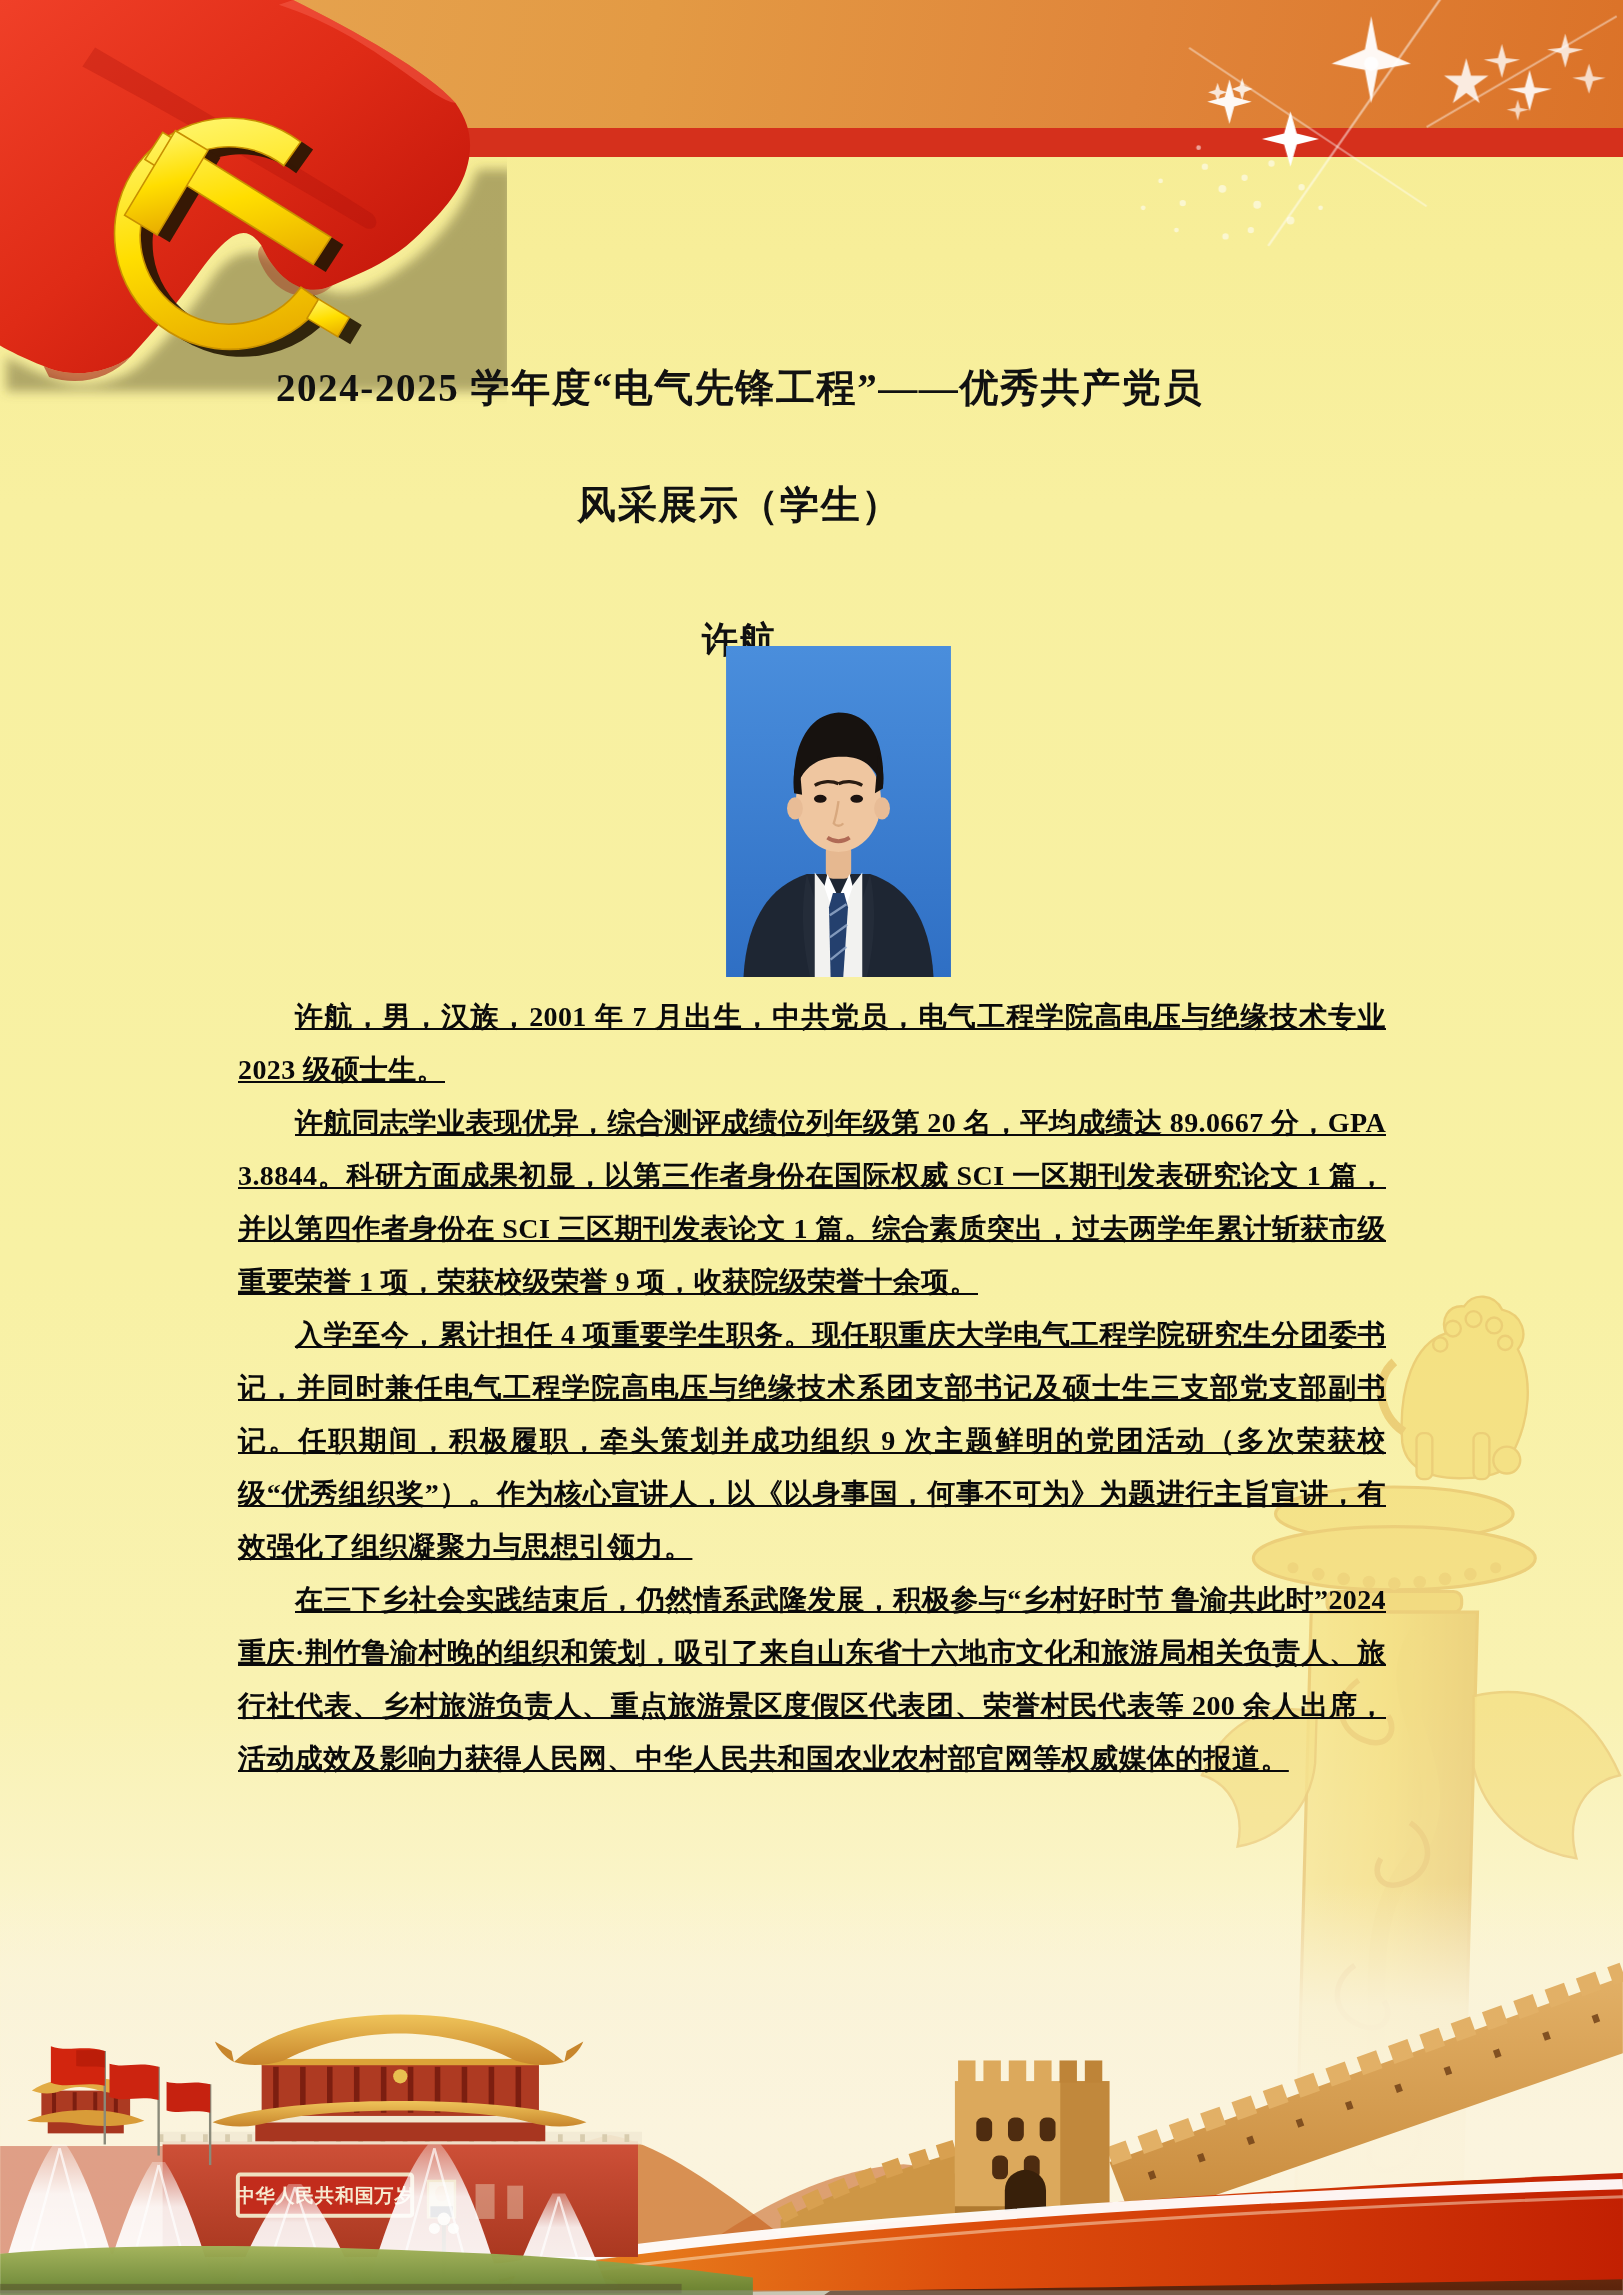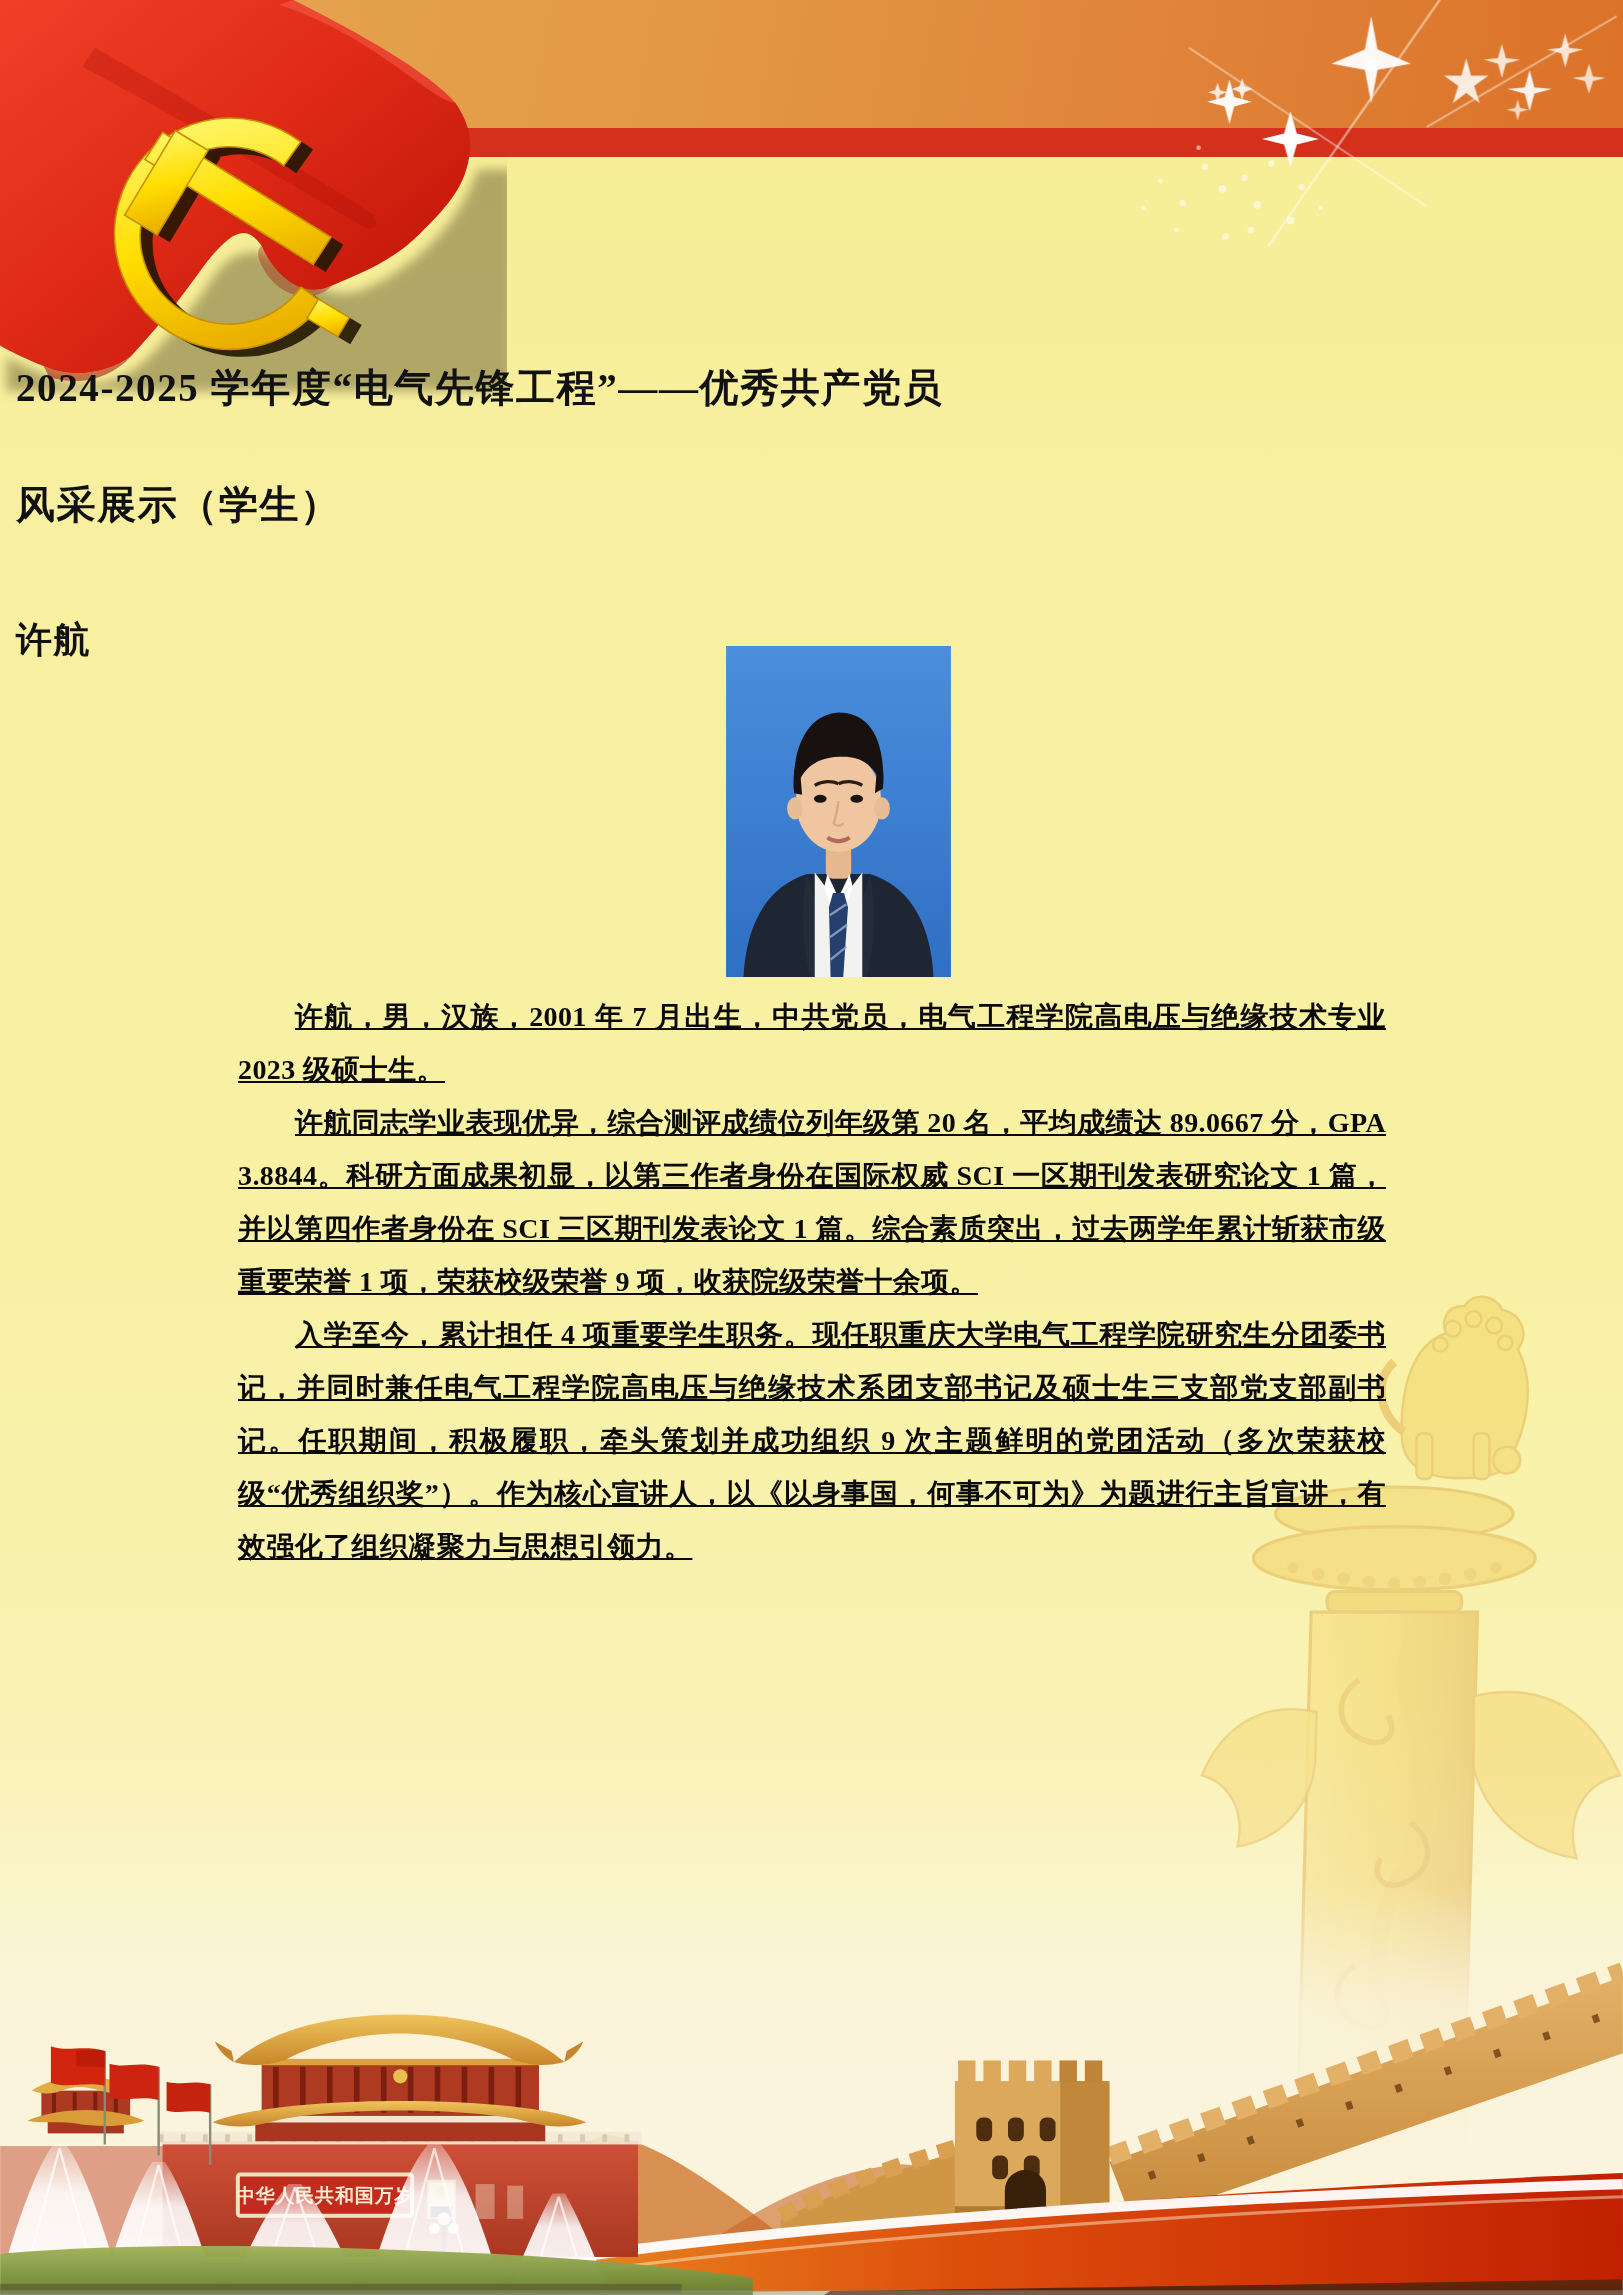--- a/index.html
+++ b/index.html
@@ -5,21 +5,21 @@
   html,body{margin:0;padding:0;background:#777;}
   #page{
     position:relative;width:1623px;height:2295px;overflow:hidden;margin:0 auto;
     background:linear-gradient(180deg,#F6EC92 0%,#F8F0A0 22%,#F8F1A4 55%,#F9F2B2 74%,#FBF5D2 86%,#FAF3D8 100%);
     font-family:"Liberation Serif","DejaVu Serif",serif;
   }
   .abs{position:absolute;}
   #orange-band{left:0;top:0;width:1623px;height:128px;
     background:linear-gradient(100deg,#E7A855 0%,#E39A44 40%,#E0853A 70%,#DB7228 100%);}
   #red-stripe{left:0;top:128px;width:1623px;height:28.5px;background:#D5301C;}
-  .title-line{left:16px;width:1463px;text-align:left;color:#111;font-weight:bold;letter-spacing:1.6px;}
+  .title-line{left:8px;width:1463px;text-align:center;color:#111;font-weight:bold;letter-spacing:1.6px;}
   #title1{top:364px;font-size:39px;line-height:48px;}
   #title2{top:481px;font-size:39px;line-height:48px;}
   #person-name{top:577px;font-size:36px;line-height:46px;margin-top:40px;}
   #body-text{left:238px;top:990px;width:1148px;color:#0A0A0A;text-decoration:underline;}
   #body-text p{
     margin:0;padding:0;font-size:28px;line-height:53px;font-weight:bold;
     text-align:justify;text-indent:57px;letter-spacing:0.4px;
   }
   svg text{font-family:"Liberation Serif","DejaVu Serif",serif;}
 </style>
@@ -411,16 +411,17 @@
       <ellipse cx="165" cy="193" rx="8" ry="5" fill="#1C1310"></ellipse>
       <path d="M142,196 C140,210 138,218 136,224 C139,228 145,228 148,224" stroke="#D8A87E" stroke-width="3" fill="none"></path>
       <path d="M128,242 C137,248 147,248 156,242" stroke="#B06A55" stroke-width="5" fill="none"></path>
     </g>
   </svg>
 
   <div id="body-text" class="abs">
     <p>许航，男，汉族，2001 年 7 月出生，中共党员，电气工程学院高电压与绝缘技术专业 2023 级硕士生。</p>
     <p>许航同志学业表现优异，综合测评成绩位列年级第 20 名，平均成绩达 89.0667 分，GPA 3.8844。科研方面成果初显，以第三作者身份在国际权威 SCI 一区期刊发表研究论文 1 篇，并以第四作者身份在 SCI 三区期刊发表论文 1 篇。综合素质突出，过去两学年累计斩获市级重要荣誉 1 项，荣获校级荣誉 9 项，收获院级荣誉十余项。</p>
     <p>入学至今，累计担任 4 项重要学生职务。现任职重庆大学电气工程学院研究生分团委书记，并同时兼任电气工程学院高电压与绝缘技术系团支部书记及硕士生三支部党支部副书记。任职期间，积极履职，牵头策划并成功组织 9 次主题鲜明的党团活动（多次荣获校级“优秀组织奖”）。作为核心宣讲人，以《以身事国，何事不可为》为题进行主旨宣讲，有效强化了组织凝聚力与思想引领力。</p>
+    <p>在三下乡社会实践结束后，仍然情系武隆发展，积极参与“乡村好时节 鲁渝共此时”2024 重庆·荆竹鲁渝村晚的组织和策划，吸引了来自山东省十六地市文化和旅游局相关负责人、旅行社代表、乡村旅游负责人、重点旅游景区度假区代表团、荣誉村民代表等 200 余人出席，活动成效及影响力获得人民网、中华人民共和国农业农村部官网等权威媒体的报道。</p>
   </div>
 
 </div>
 
 
 </body></html>

